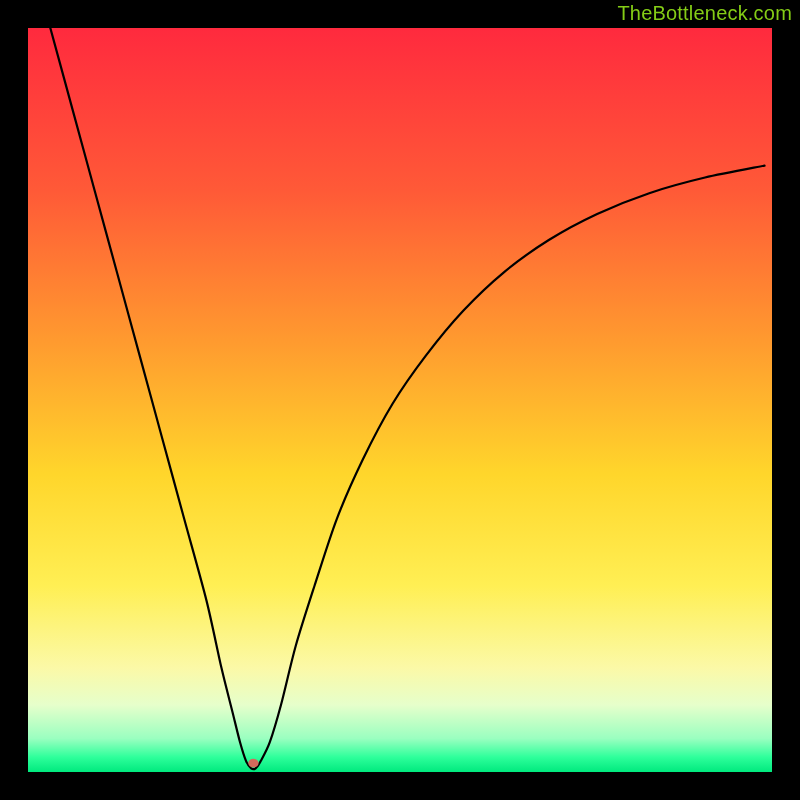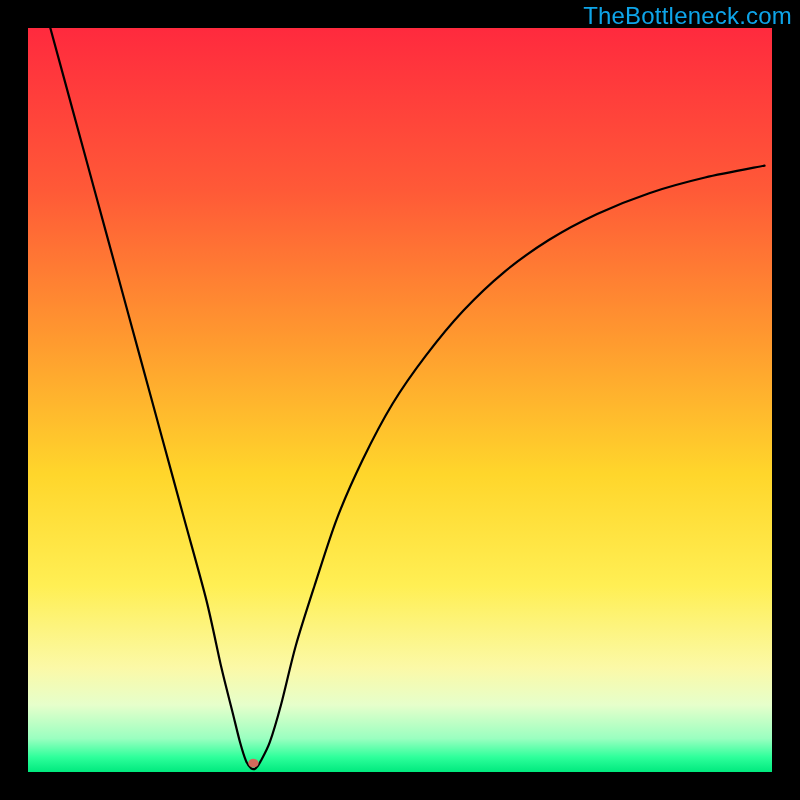--- a/index.html
+++ b/index.html
@@ -16,22 +16,22 @@
     top: 0;
     left: 0;
     width: 800px;
     height: 800px;
     background: #000;
   }
   .watermark {
     position: absolute;
     top: 2px;
     right: 8px;
-    color: #0ea5e9;
-    font-size: 24px;
+    color: #84cc16;
+    font-size: 20px;
     font-weight: 500;
     letter-spacing: 0.2px;
     text-align: center;
   }
   .plot-wrap {
     position: absolute;
     left: 28px;
     top: 28px;
     width: 744px;
     height: 744px;

